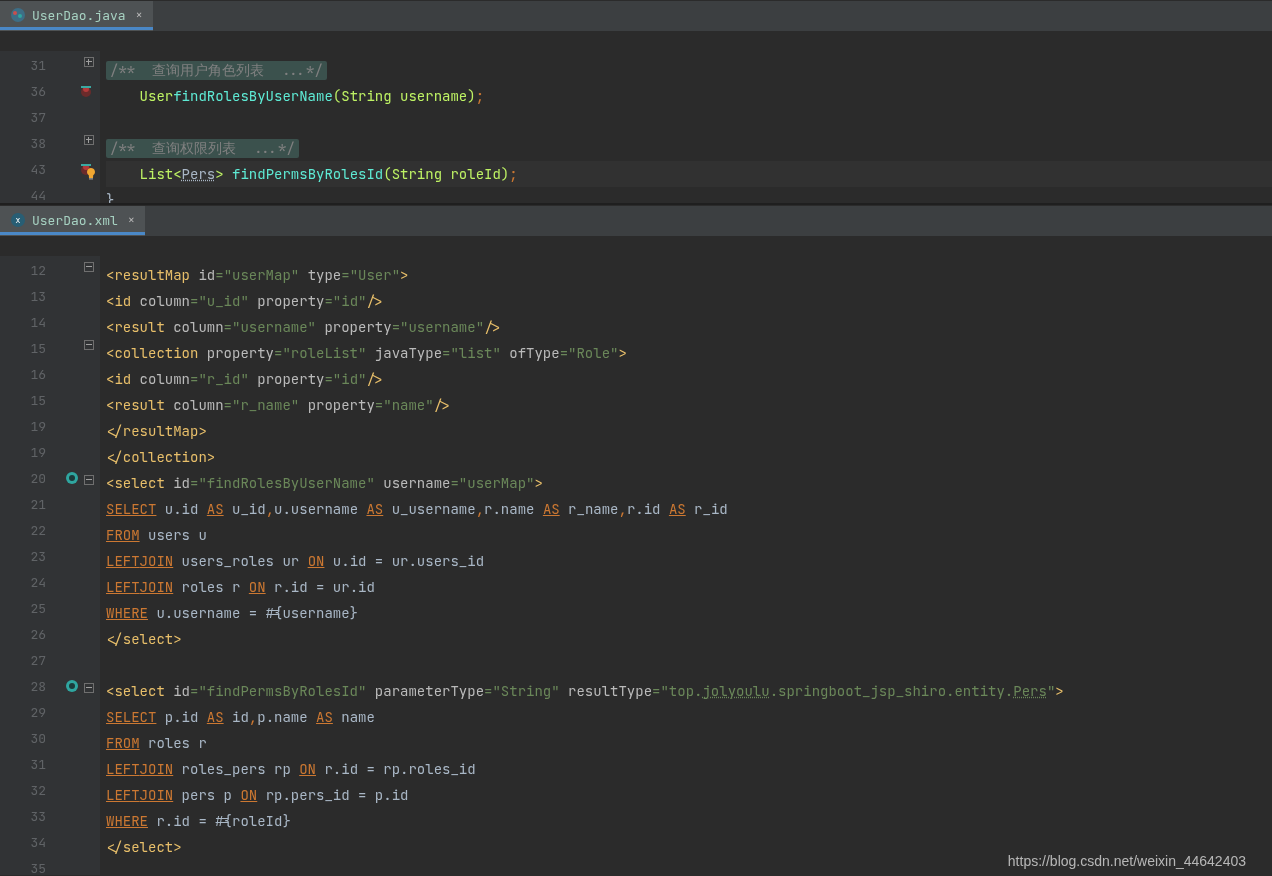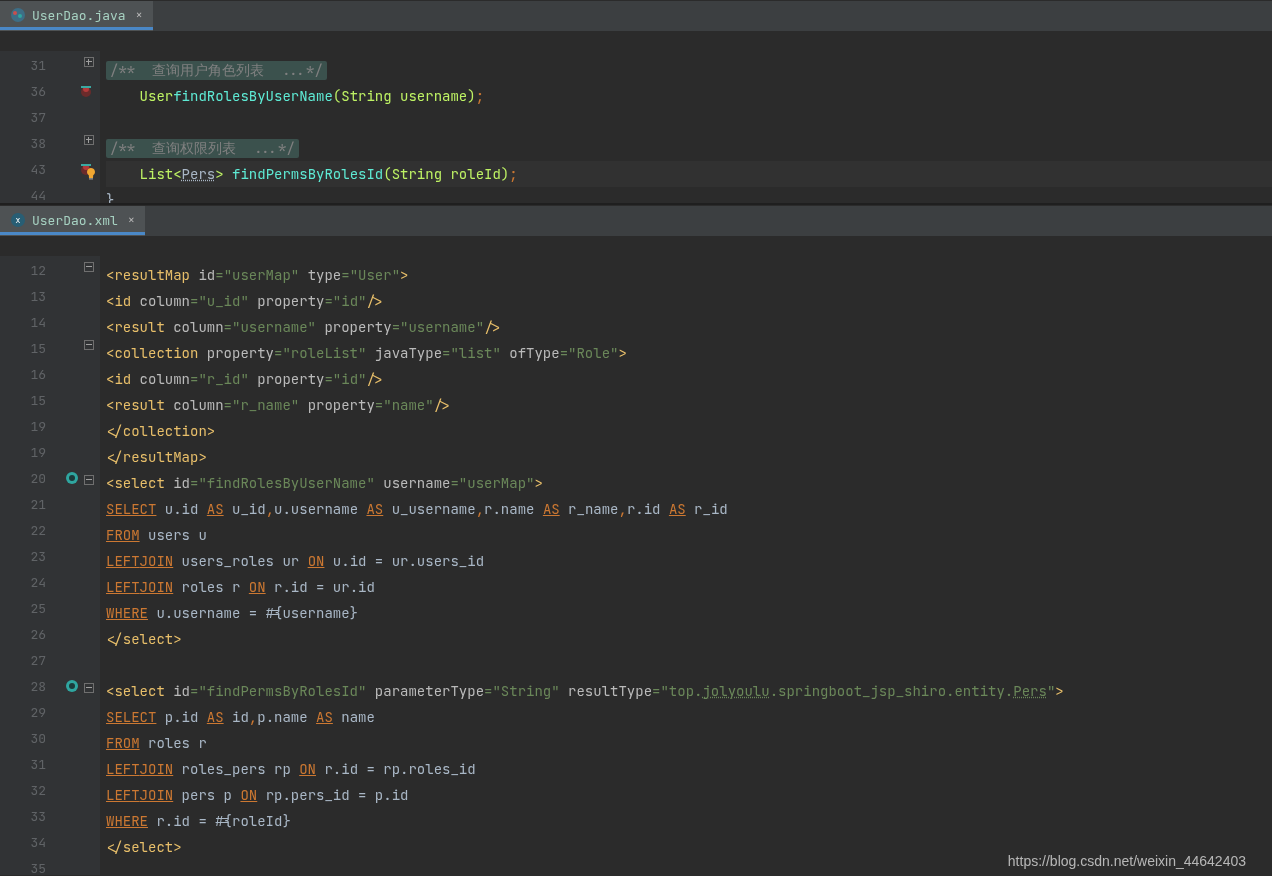--- a/index.html
+++ b/index.html
@@ -328,22 +328,22 @@
           <span class="mark"></span>
         </div>
     </div>
     <div class="lineset">
       <div class="code-line">    <span class="tag">&lt;resultMap </span><span class="attr">id</span><span class="str">=</span><span class="str">"userMap"</span><span> </span><span class="attr">type</span><span class="str">=</span><span class="str">"User"</span><span class="tag">&gt;</span></div>
       <div class="code-line">        <span class="tag">&lt;id </span><span class="attr">column</span><span class="str">=</span><span class="str">"u_id"</span><span> </span><span class="attr">property</span><span class="str">=</span><span class="str">"id"</span><span class="tag">/&gt;</span></div>
       <div class="code-line">        <span class="tag">&lt;result </span><span class="attr">column</span><span class="str">=</span><span class="str">"username"</span><span> </span><span class="attr">property</span><span class="str">=</span><span class="str">"username"</span><span class="tag">/&gt;</span></div>
       <div class="code-line">        <span class="tag">&lt;collection </span><span class="attr">property</span><span class="str">=</span><span class="str">"roleList"</span><span> </span><span class="attr">javaType</span><span class="str">=</span><span class="str">"list"</span><span> </span><span class="attr">ofType</span><span class="str">=</span><span class="str">"Role"</span><span class="tag">&gt;</span></div>
       <div class="code-line">            <span class="tag">&lt;id </span><span class="attr">column</span><span class="str">=</span><span class="str">"r_id"</span><span> </span><span class="attr">property</span><span class="str">=</span><span class="str">"id"</span><span class="tag">/&gt;</span></div>
       <div class="code-line">            <span class="tag">&lt;result </span><span class="attr">column</span><span class="str">=</span><span class="str">"r_name"</span><span> </span><span class="attr">property</span><span class="str">=</span><span class="str">"name"</span><span class="tag">/&gt;</span></div>
+      <div class="code-line">    <span class="tag">&lt;/resultMap&gt;</span></div>
       <div class="code-line">        <span class="tag">&lt;/collection&gt;</span></div>
-      <div class="code-line">    <span class="tag">&lt;/resultMap&gt;</span></div>
       <div class="code-line">    <span class="tag">&lt;select </span><span class="attr">id</span><span class="str">=</span><span class="str">"findRolesByUserName"</span><span> </span><span class="attr">username</span><span class="str">=</span><span class="str">"userMap"</span><span class="tag">&gt;</span></div>
       <div class="code-line">        <span class="sql-kw">SELECT</span><span> u.id </span><span class="sql-kw">AS</span><span> u_id</span><span class="orange">,</span><span>u.username </span><span class="sql-kw">AS</span><span> u_username</span><span class="orange">,</span><span>r.name </span><span class="sql-kw">AS</span><span> r_name</span><span class="orange">,</span><span>r.id </span><span class="sql-kw">AS</span><span> r_id</span></div>
       <div class="code-line">        <span class="sql-kw">FROM</span><span> users u</span></div>
       <div class="code-line">                 <span class="sql-kw">LEFT</span> <span class="sql-kw">JOIN</span><span> users_roles ur </span><span class="sql-kw">ON</span><span> u.id = ur.users_id</span></div>
       <div class="code-line">                 <span class="sql-kw">LEFT</span> <span class="sql-kw">JOIN</span><span> roles r </span><span class="sql-kw">ON</span><span> r.id = ur.id</span></div>
       <div class="code-line">        <span class="sql-kw">WHERE</span><span> u.username = #{username}</span></div>
       <div class="code-line">    <span class="tag">&lt;/select&gt;</span></div>
       <div class="code-line"></div>
       <div class="code-line">    <span class="tag">&lt;select </span><span class="attr">id</span><span class="str">=</span><span class="str">"findPermsByRolesId"</span><span> </span><span class="attr">parameterType</span><span class="str">=</span><span class="str">"String"</span><span> </span><span class="attr">resultType</span><span class="str">=</span><span class="str">"top.</span><span class="str dot-under">jolyoulu</span><span class="str">.springboot_jsp_shiro.entity.</span><span class="str dot-under">Pers</span><span class="str">"</span><span class="tag">&gt;</span></div>
       <div class="code-line">        <span class="sql-kw">SELECT</span><span> p.id </span><span class="sql-kw">AS</span><span> id</span><span class="orange">,</span><span>p.name </span><span class="sql-kw">AS</span><span> name</span></div>

